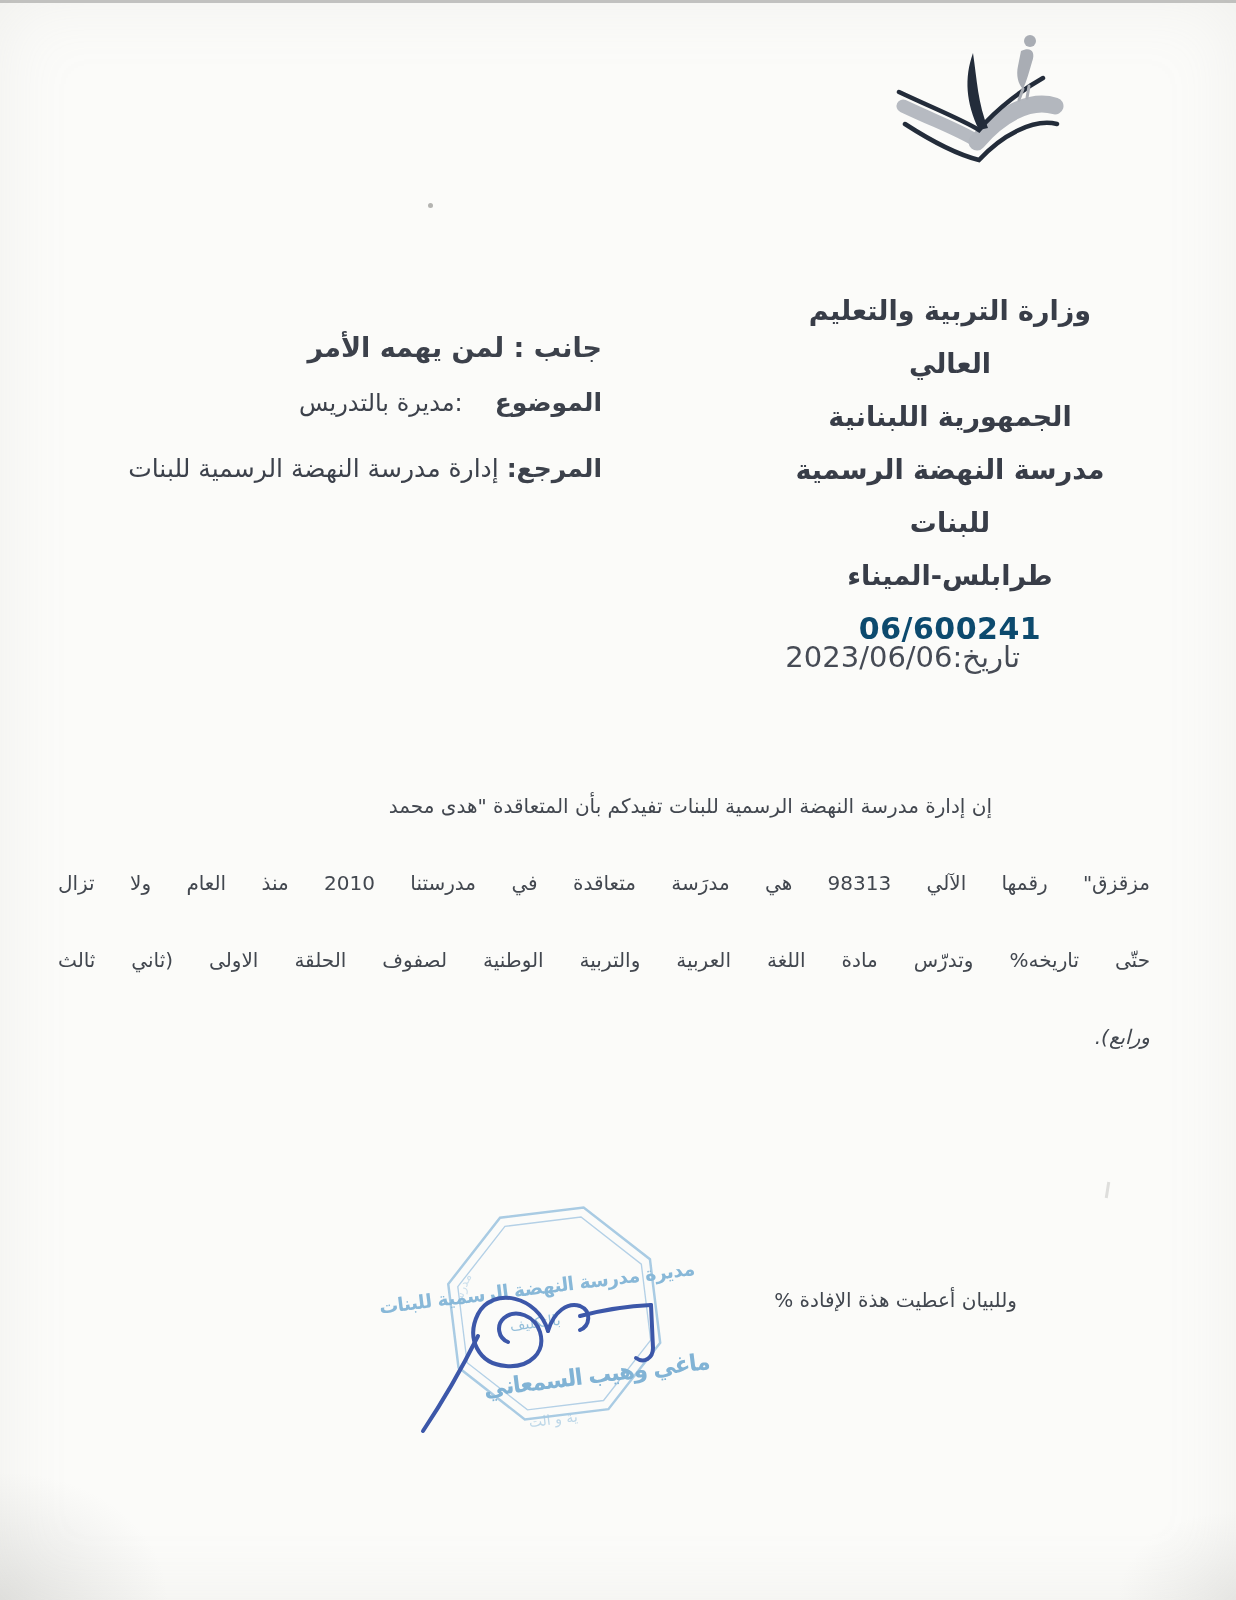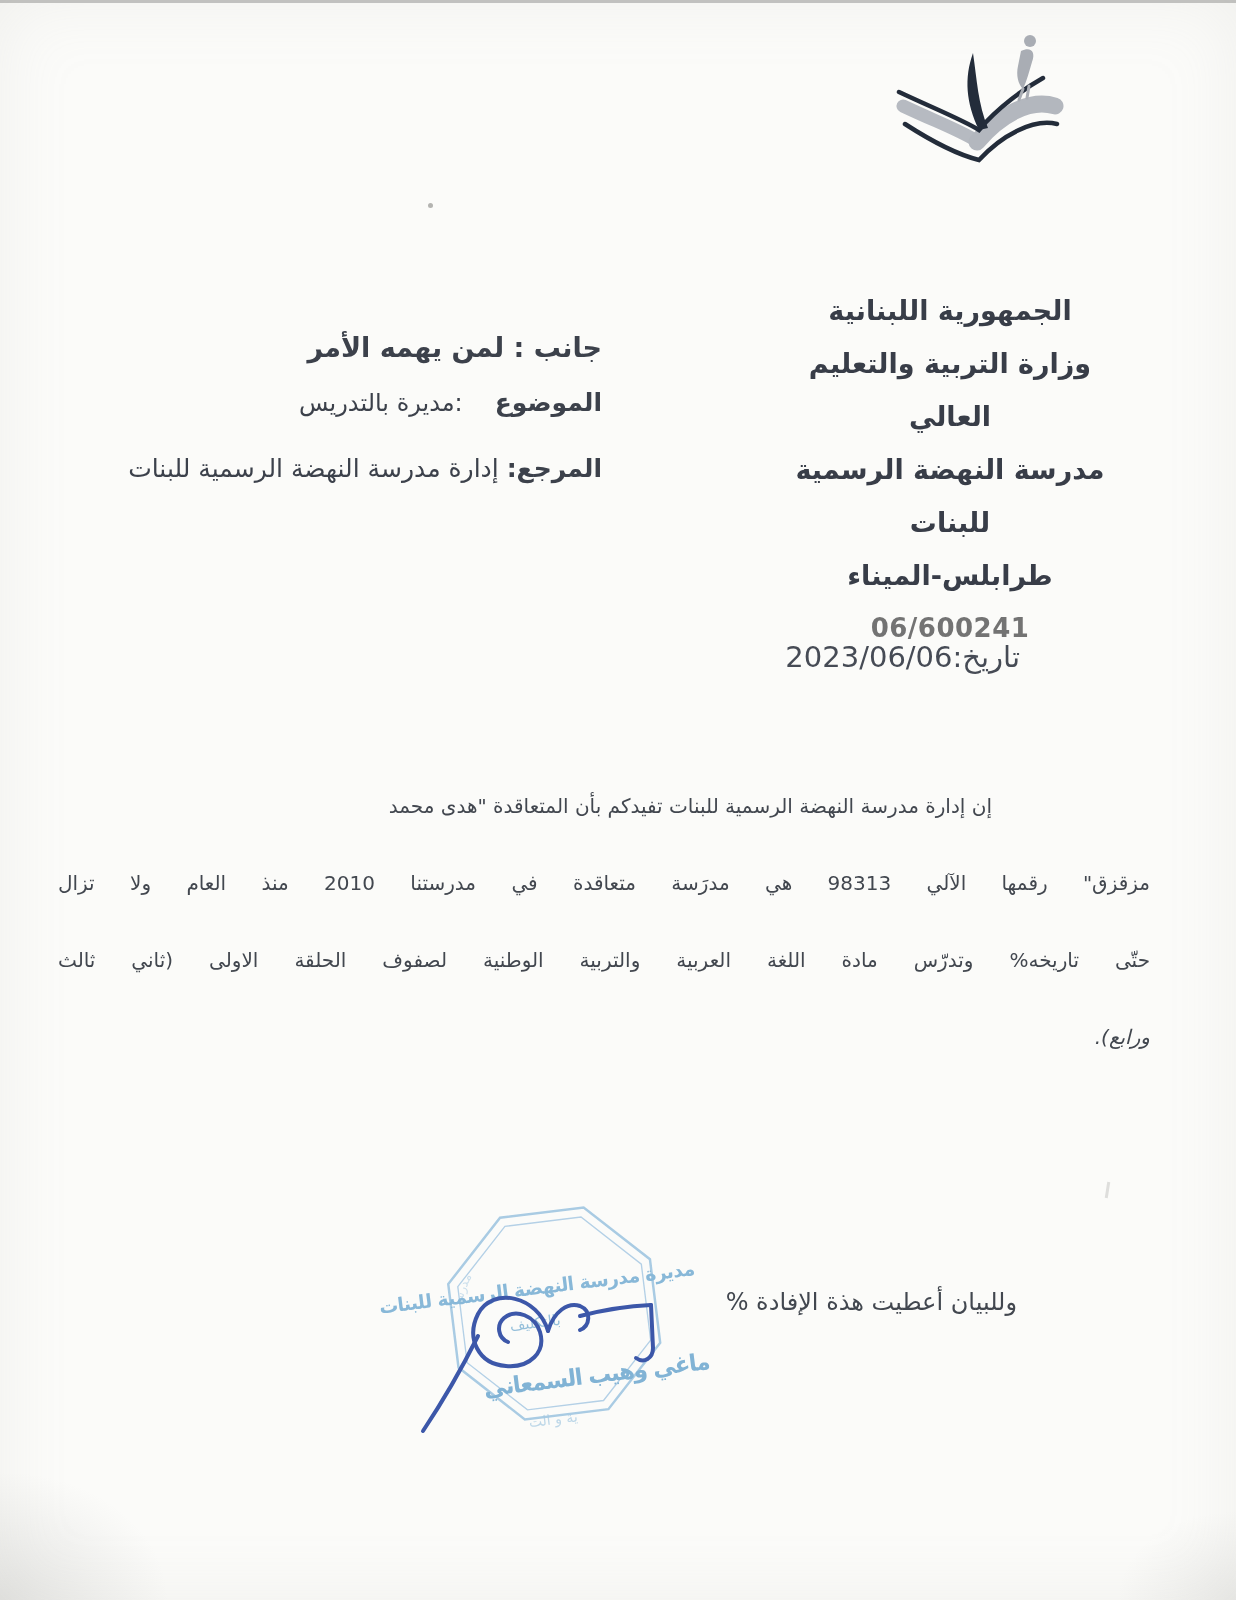--- a/index.html
+++ b/index.html
@@ -19,41 +19,41 @@
   .stray-mark{position:absolute;left:1106px;top:1182px;width:3px;height:16px;background:#b4b4b2;
     opacity:.4;transform:rotate(9deg);}
 
   .logo{position:absolute;left:893px;top:28px;width:178px;height:152px;}
 
   .letterhead{
     position:absolute;left:775px;top:284px;width:350px;
     direction:rtl;text-align:center;
     font-weight:bold;font-size:27px;line-height:53px;color:#383d48;
   }
-  .letterhead .file-number{font-size:26px;color:#737373;letter-spacing:.5px;}
+  .letterhead .file-number{font-size:30px;color:#0c4a6e;letter-spacing:.5px;}
 
   .addressee{position:absolute;right:634px;top:330px;width:460px;direction:rtl;color:#3c414b;}
   .addressee .to-line{font-size:27px;font-weight:bold;line-height:36px;margin-bottom:20px;white-space:nowrap;}
   .addressee .subject-line{font-size:24px;line-height:34px;margin-bottom:31px;white-space:nowrap;}
   .addressee .subject-line .lbl{font-weight:bold;font-size:25px;margin-left:32px;}
   .addressee .reference-line{font-size:25px;line-height:36px;white-space:nowrap;text-align:right;}
   .addressee .reference-line .lbl{font-weight:bold;}
 
   .date-line{position:absolute;right:216px;top:640px;direction:rtl;
     font-size:29px;color:#464b55;white-space:nowrap;}
 
   .body-block{position:absolute;left:58px;top:768px;width:1092px;direction:rtl;
     font-size:20px;color:#42474f;}
   .body-line{line-height:77px;}
   .body-line.indent{text-align:right;padding-left:0;padding-right:158px;white-space:nowrap;}
   .body-line.jl{text-align:justify;text-align-last:justify;text-justify:inter-word;word-spacing:2px;}
   .body-line.last{text-align:right;white-space:nowrap;font-style:italic;}
 
   .closing-line{position:absolute;right:219px;top:1288px;direction:rtl;
-    font-size:24px;color:#42474f;white-space:nowrap;}
+    font-size:20px;color:#42474f;white-space:nowrap;}
 
   .stamp-wrap{position:absolute;left:383px;top:1192px;width:334px;height:256px;
     transform:rotate(-7deg);opacity:.92;}
   .stamp-wrap svg{width:100%;height:100%;}
   .stamp-text{font-family:"DejaVu Sans",sans-serif;direction:rtl;}
 
   .signature-svg{position:absolute;left:408px;top:1256px;width:270px;height:190px;}
 </style>
 </head>
 <body>
@@ -79,22 +79,22 @@
       <path d="M86,102 C73,75 71,50 80,25 C84,52 85,76 95,100 Z" fill="#232c3a"></path>
     </g>
     <g>
       <circle cx="137" cy="13" r="6" fill="#a9adb4"></circle>
       <path d="M128,23 C138,18 143,24 139,34 C136,44 134,52 130,61 C125,56 123,47 125,38 Z" fill="#a9adb4"></path>
       <path d="M130,61 L126,72 M136,58 L134,70" stroke="#a9adb4" stroke-width="3" fill="none" stroke-linecap="round"></path>
     </g>
   </svg>
 
   <div class="letterhead">
+    <div>وزارة التربية والتعليم العالي</div>
     <div>الجمهورية اللبنانية</div>
-    <div>وزارة التربية والتعليم العالي</div>
     <div>مدرسة النهضة الرسمية للبنات</div>
     <div>طرابلس-الميناء</div>
     <div class="file-number">06/600241</div>
   </div>
 
   <div class="addressee">
     <div class="to-line">جانب : لمن يهمه الأمر</div>
     <div class="subject-line">
       <span class="lbl">الموضوع</span><span>:مديرة بالتدريس</span>
     </div>

